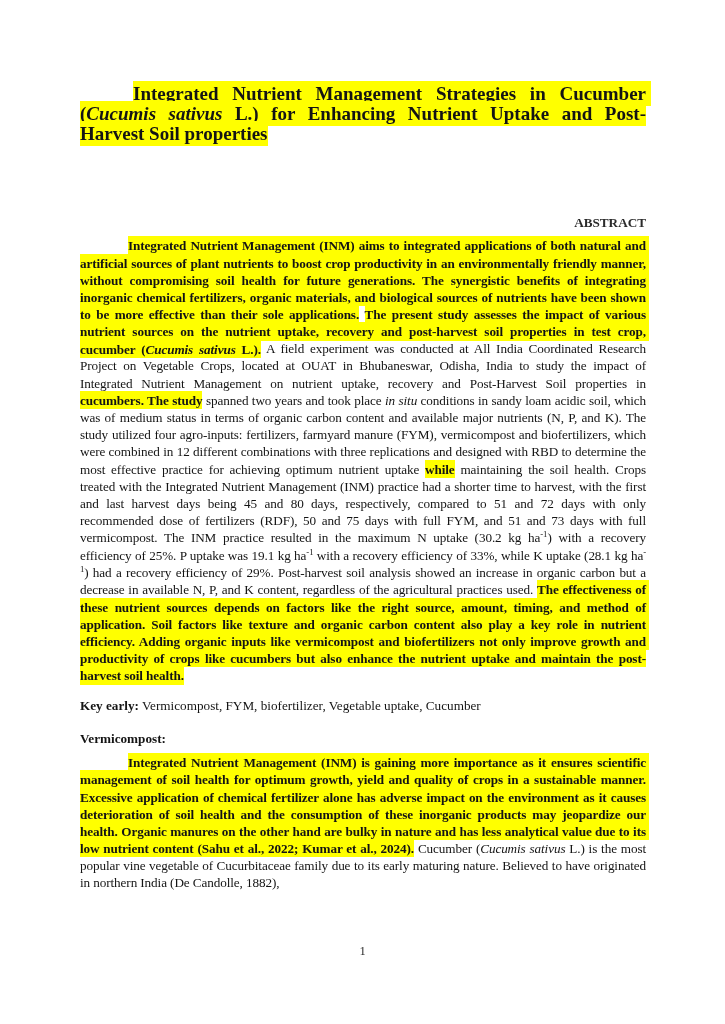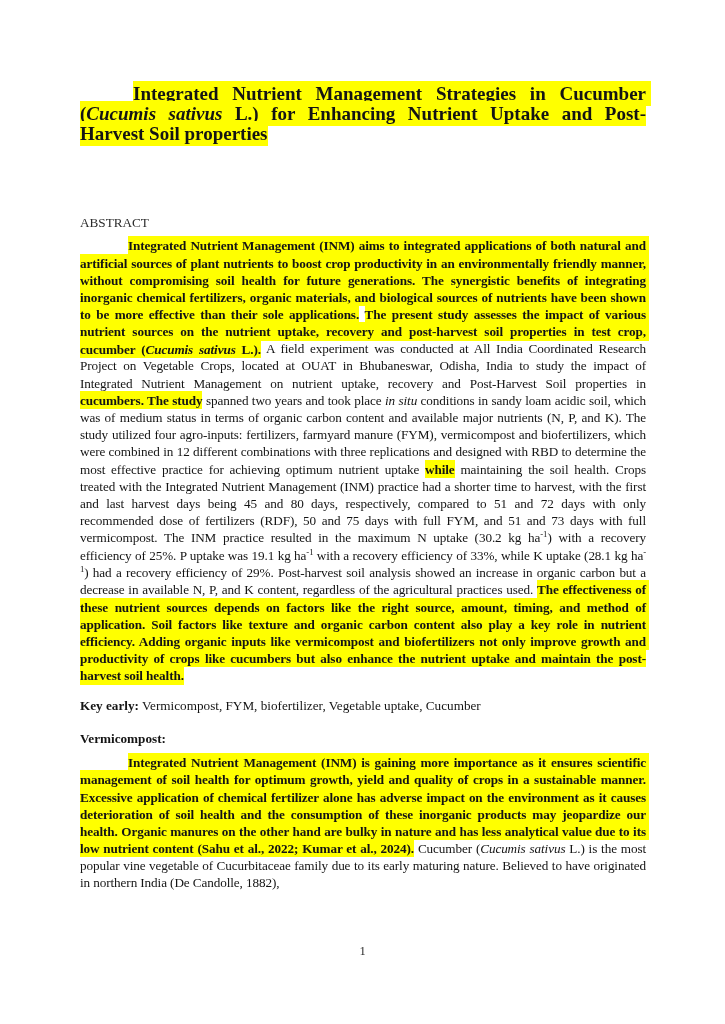--- a/index.html
+++ b/index.html
@@ -25,22 +25,22 @@
   .doc-title {
     margin-top: 84px;
     font-size: 19px;
     font-weight: bold;
     line-height: 20px;
     text-align: justify;
     text-indent: 53px;
   }
   .abstract-heading {
     margin-top: 70px;
-    text-align: left;
-    font-weight: normal;
+    text-align: right;
+    font-weight: bold;
     font-size: 13.2px;
     line-height: 17px;
     color: #2b2b2b;
   }
   .para {
     text-align: justify;
     font-size: 13.2px;
     line-height: 17.2px;
     letter-spacing: -0.1px;
   }

